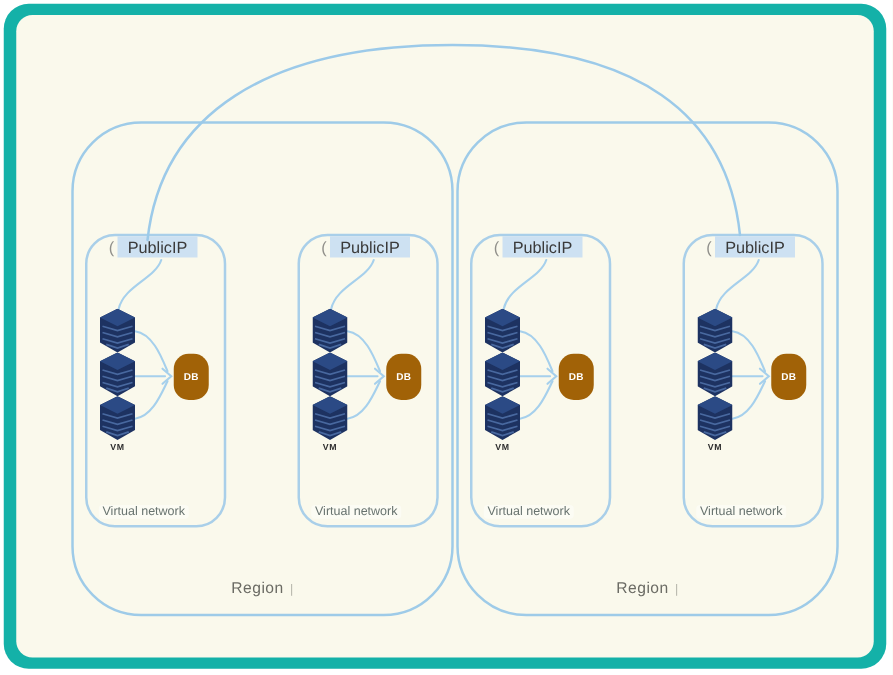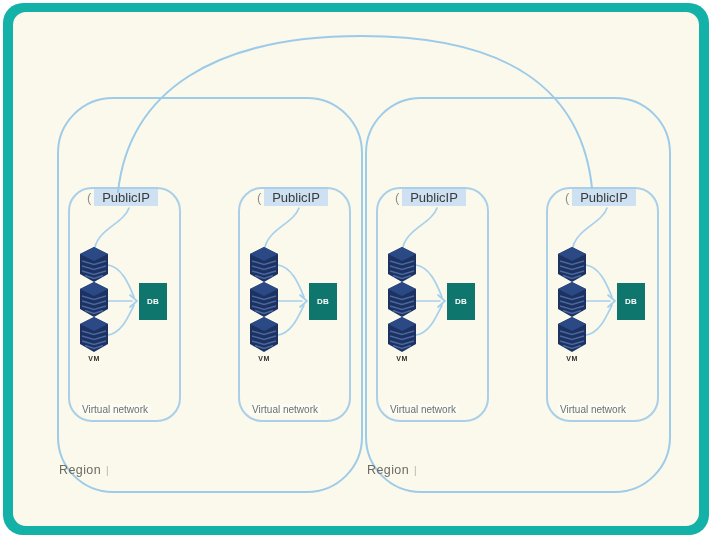--- a/index.html
+++ b/index.html
@@ -9,21 +9,21 @@
 
   .frame{position:absolute;left:3px;top:3px;width:706px;height:532px;
          background:#14b1a8;border-radius:20px}
   .canvas{position:absolute;left:10px;top:9px;width:686px;height:514px;
           background:#faf9ec;border-radius:13px}
 
   .region{position:absolute;top:85px;width:306px;height:396px;
           border:2px solid #9ecbe8;border-radius:56px}
   .region.r1{left:44px}
   .region.r2{left:352px}
-  .region-label{position:absolute;left:0;right:0;bottom:14px;text-align:left;
+  .region-label{position:absolute;left:0;right:0;bottom:14px;text-align:center;
                 font-size:12.5px;color:#6b6b64;letter-spacing:.4px}
   .cursor-mark{color:#b5b5ab;font-size:10px;margin-left:5px;font-weight:300}
 
   .vnet{position:absolute;top:88px;width:113px;height:235px;
         border:2px solid #a9cfe9;border-radius:24px}
   .vnet.v1{left:9px}
   .vnet.v2{left:179px}
   .vnet-label{position:absolute;left:9px;bottom:5px;font-size:10px;color:#68736f;
               background:rgba(255,255,255,.45);padding:0 3px;border-radius:3px;white-space:nowrap}
 
@@ -32,22 +32,22 @@
 
   .pip{position:absolute;left:24px;top:0;width:64px;height:17px;background:#cde1f2;
        text-align:center;font-size:13px;line-height:17px;color:#3a3a3a}
   .pip-prefix{position:absolute;left:-7px;top:0;color:#4a4a4a;opacity:.6}
 
   .vm{position:absolute;left:10px;width:28px;height:36px}
   .vm.m1{top:58px}.vm.m2{top:93px}.vm.m3{top:128px}
   .vm-label{position:absolute;left:10px;top:166px;width:28px;text-align:center;
             font-size:7px;font-weight:bold;color:#2e2e2e;letter-spacing:.5px}
 
-  .db{position:absolute;left:69px;top:94px;width:28px;height:37px;background:#0f766e;
-      border-radius:0;color:#ffffff;font-size:8px;font-weight:bold;
+  .db{position:absolute;left:69px;top:94px;width:28px;height:37px;background:#a16207;
+      border-radius:12px;color:#ffffff;font-size:8px;font-weight:bold;
       display:flex;align-items:center;justify-content:center;letter-spacing:.3px}
 
   .arc-layer{position:absolute;left:0;top:0;pointer-events:none}
   .arc-layer path{stroke:#9ccae9;stroke-width:2;fill:none;stroke-linecap:round}
 </style>
 </head>
 <body>
 
 <div class="frame">
   <div class="canvas">

